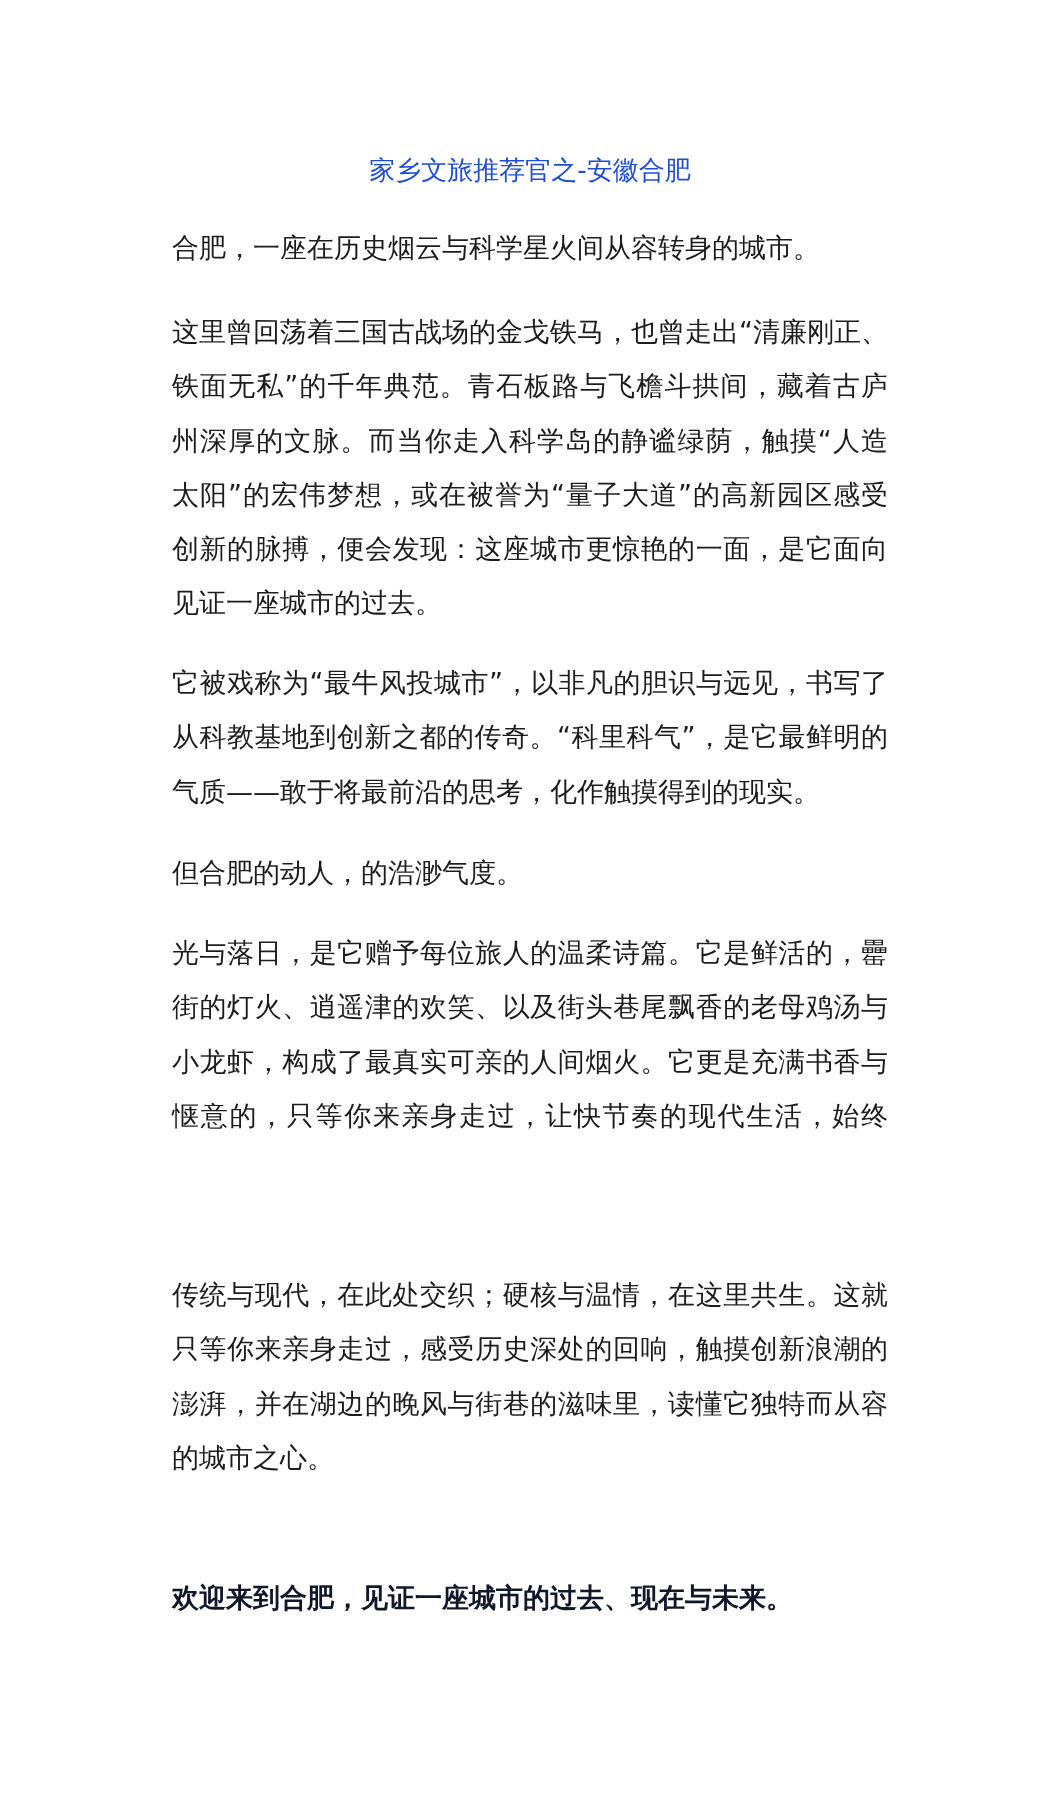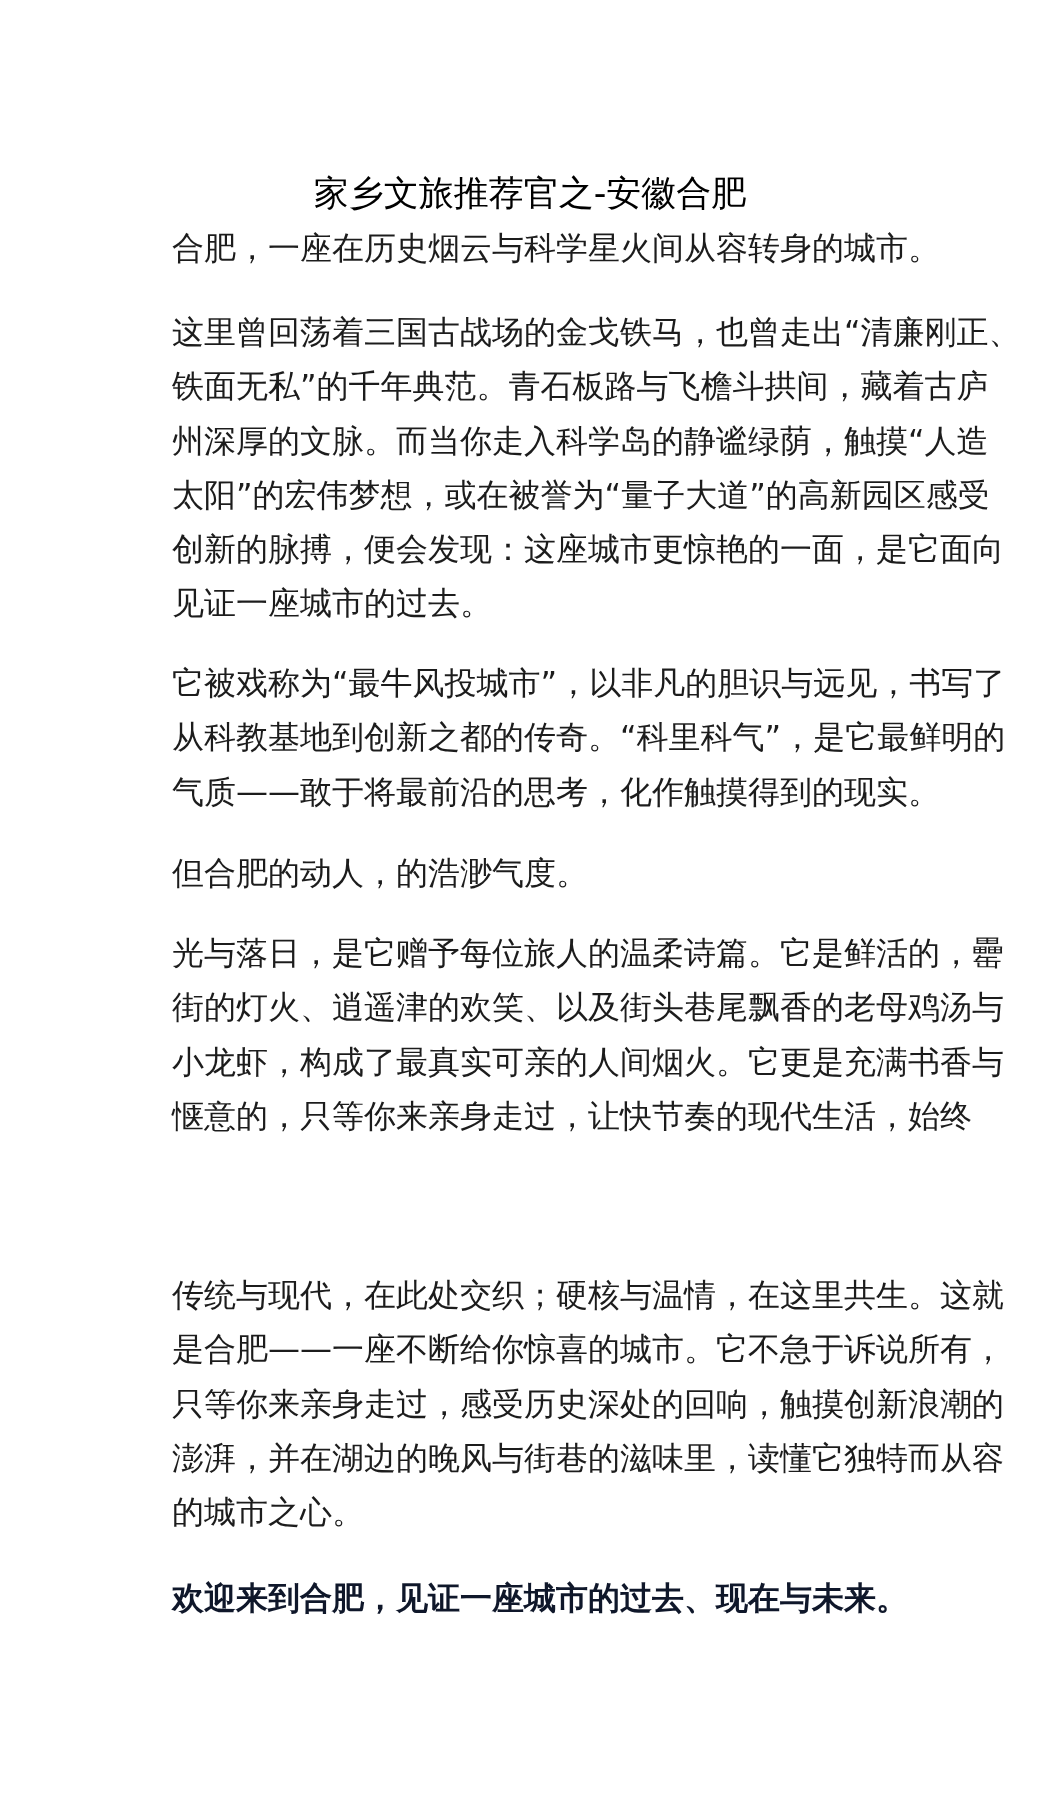--- a/index.html
+++ b/index.html
@@ -22,35 +22,34 @@
     width: 716px;
   }
   .title {
     position: absolute;
     left: 0;
     width: 716px;
     top: 150px;
     height: 40px;
     line-height: 40px;
     text-align: center;
-    font-size: 35px;
-    color: #000000;
+    font-size: 26px;
+    color: #1d4ed8;
     white-space: nowrap;
-    margin-top: 23px;
   }
   .para {
     position: absolute;
     left: 0;
     width: 716px;
   }
   .line {
     display: block;
     height: 54.3px;
     line-height: 54.3px;
-    font-size: 32px;
+    font-size: 27px;
     white-space: nowrap;
     text-align: justify;
     text-align-last: justify;
     letter-spacing: 0;
   }
   .line.last {
     text-align: left;
     text-align-last: left;
   }
   .para.bold .line {
@@ -90,21 +89,20 @@
 
   <div class="para" style="top:926px">
     <span class="line">光与落日，是它赠予每位旅人的温柔诗篇。它是鲜活的，罍</span>
     <span class="line">街的灯火、逍遥津的欢笑、以及街头巷尾飘香的老母鸡汤与</span>
     <span class="line">小龙虾，构成了最真实可亲的人间烟火。它更是充满书香与</span>
     <span class="line">惬意的，只等你来亲身走过，让快节奏的现代生活，始终</span>
   </div>
 
   <div class="para" style="top:1268px">
     <span class="line">传统与现代，在此处交织；硬核与温情，在这里共生。这就</span>
-    <span class="line">是合肥——一座不断给你惊喜的城市。它不急于诉说所有，</span>
     <span class="line">只等你来亲身走过，感受历史深处的回响，触摸创新浪潮的</span>
     <span class="line">澎湃，并在湖边的晚风与街巷的滋味里，读懂它独特而从容</span>
     <span class="line last">的城市之心。</span>
   </div>
 
   <div class="para bold" style="top:1571px">
     <span class="line last">欢迎来到合肥，见证一座城市的过去、现在与未来。</span>
   </div>
 
 </div>

